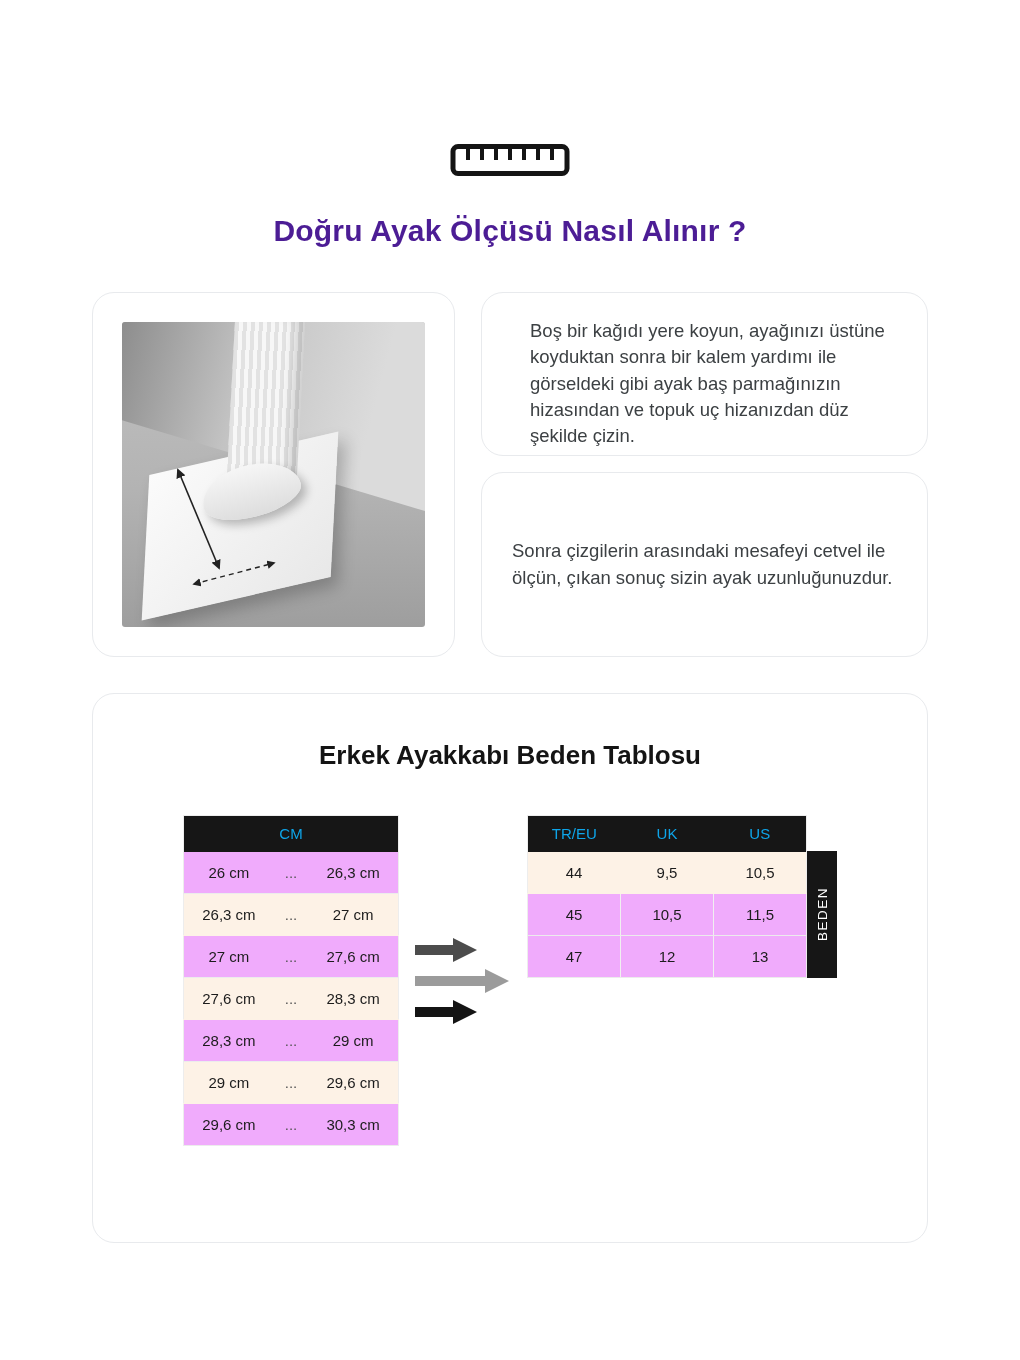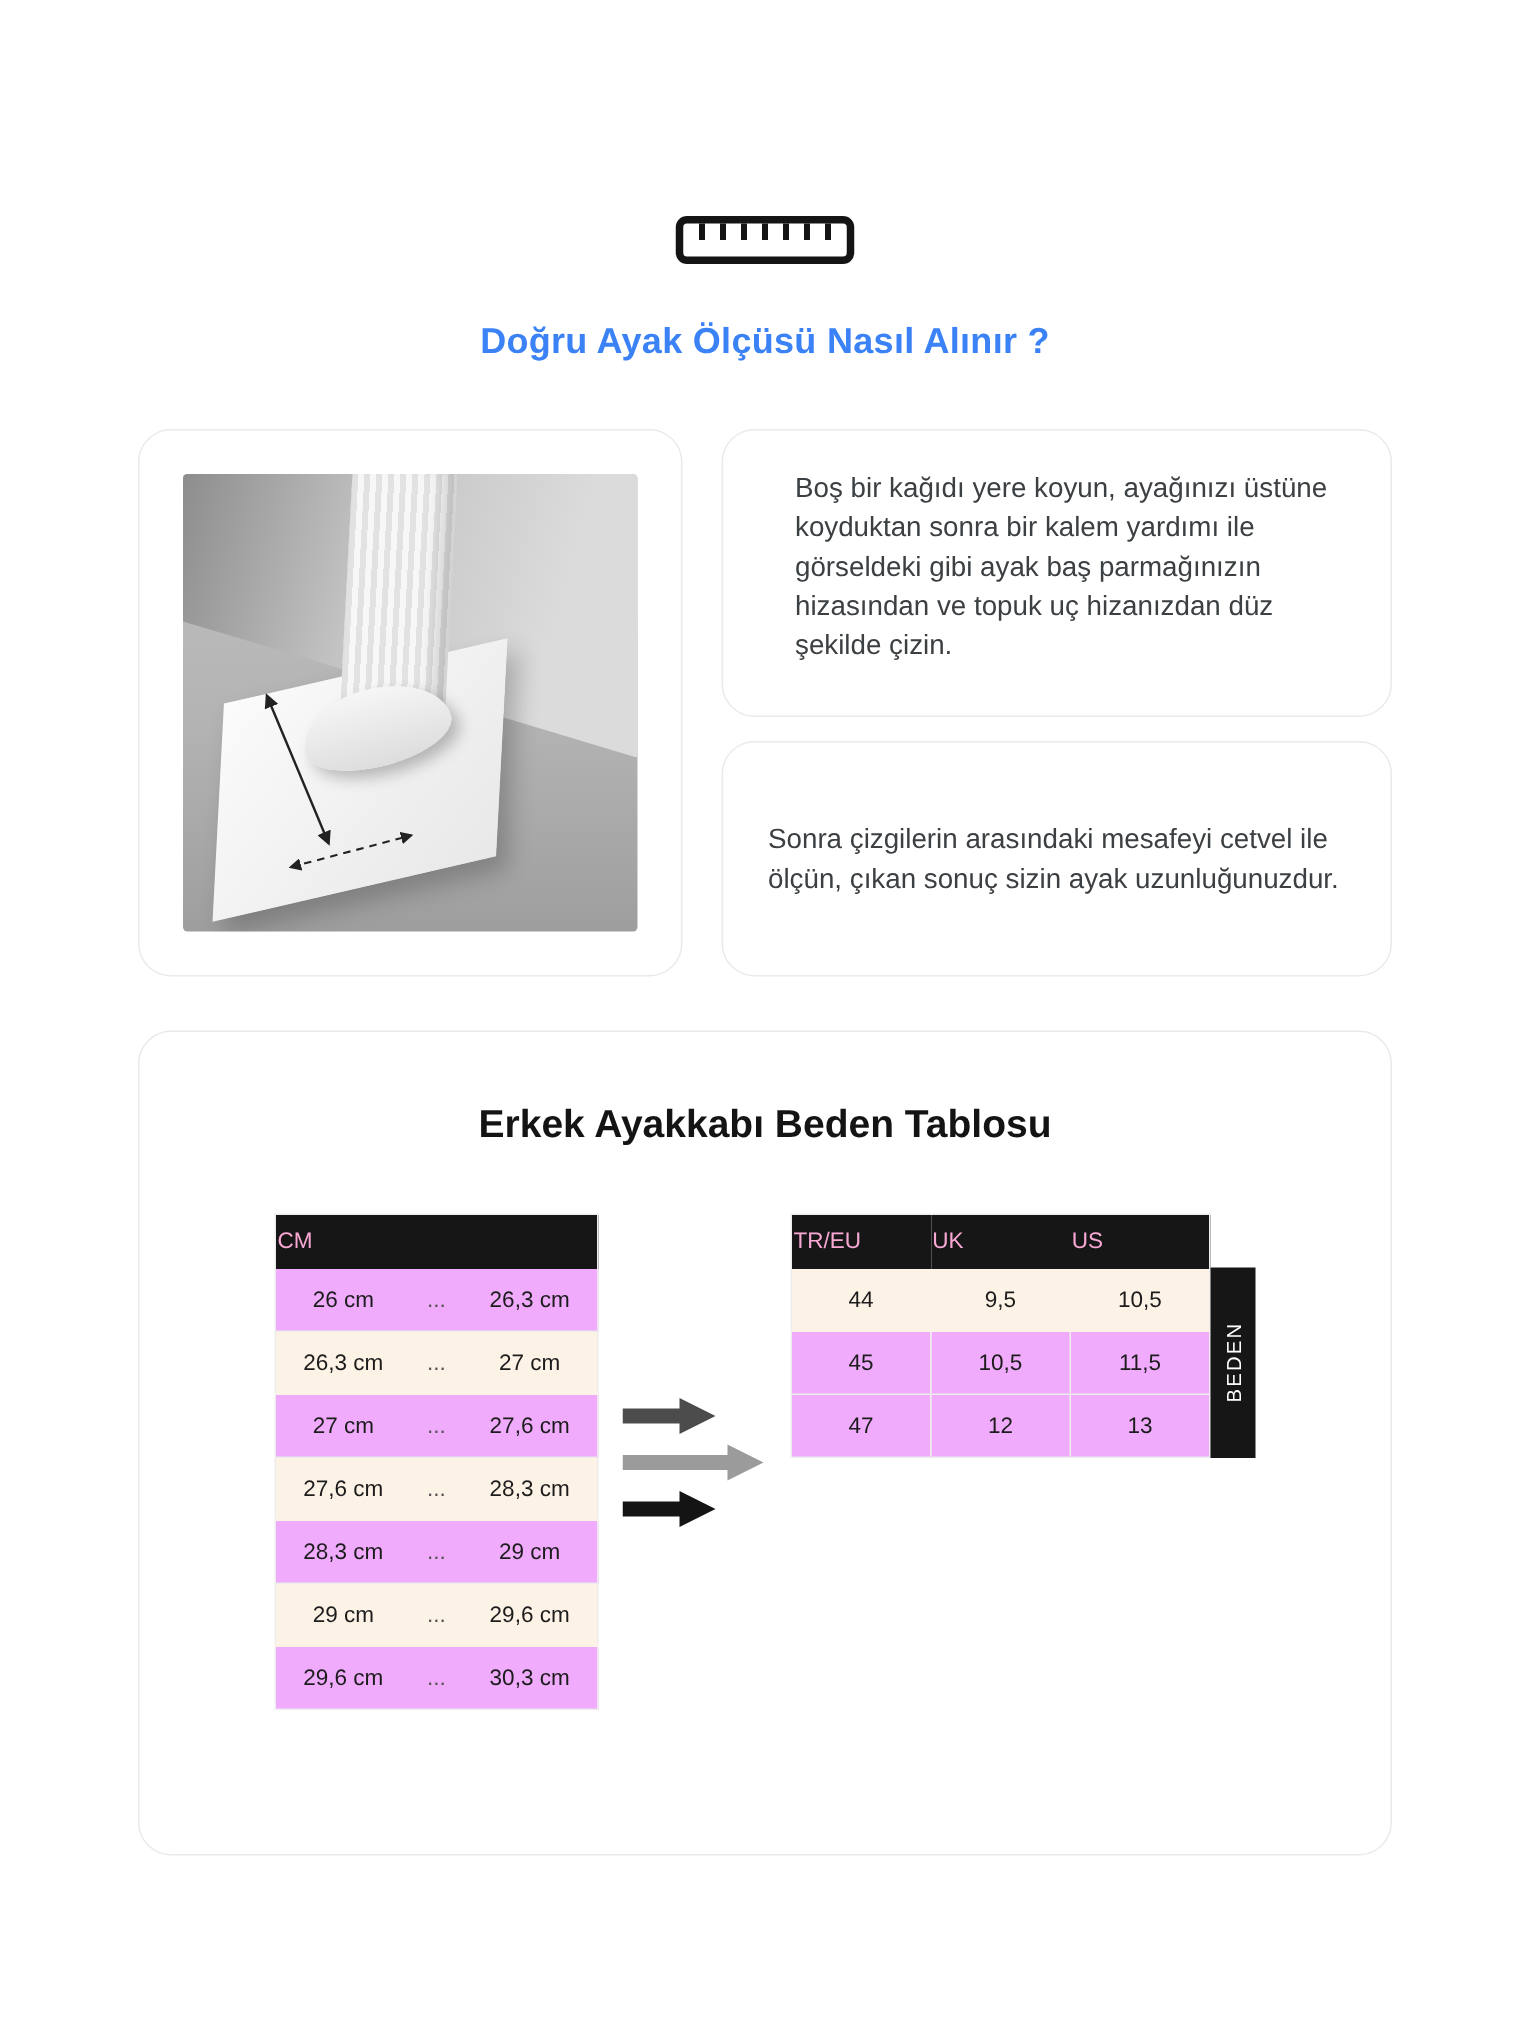--- a/index.html
+++ b/index.html
@@ -3,28 +3,28 @@
 <meta charset="utf-8">
 <style>
   * { box-sizing: border-box; }
   html, body { margin: 0; padding: 0; background: #ffffff; }
   body { font-family: "Liberation Sans", "DejaVu Sans", sans-serif; color: #202124; }
 
   .page { position: relative; width: 1020px; height: 1360px; margin: 0 auto; background: #fff; overflow: hidden; }
 
   .ruler-wrap { display: flex; justify-content: center; padding-top: 140px; }
 
-  .page-title { margin: 34px 0 0; text-align: center; font-size: 24px; font-weight: 700; color: #3b82f6; letter-spacing: .2px; }
+  .page-title { margin: 34px 0 0; text-align: center; font-size: 30px; font-weight: 700; color: #4c1d95; letter-spacing: .2px; }
 
   .top-row { display: flex; gap: 26px; margin: 44px 92px 0; height: 365px; }
   .card { background: #fff; border: 1px solid #e8eaed; border-radius: 22px; }
   .photo-card { flex: 0 0 363px; padding: 29px; }
   .right-col { flex: 1; display: flex; flex-direction: column; gap: 16px; }
   .text-card { padding: 25px 30px; }
-  .text-card.first { height: 192px; padding-left: 48px; }
+  .text-card.first { height: 164px; padding-left: 48px; }
   .text-card.second { flex: 1; display: flex; align-items: center; }
   .instr { margin: 0; font-size: 18.5px; line-height: 1.42; color: #3c4043; }
 
   
   .photo { position: relative; width: 100%; height: 100%; overflow: hidden; border-radius: 3px;
            background: linear-gradient(180deg, #c2c2c2 0%, #b3b3b3 55%, #9e9e9e 100%); }
   .photo .wall { position: absolute; left: 0; top: 0; width: 100%; height: 62%;
            background: linear-gradient(105deg, #8d8d8d 0%, #c3c3c3 38%, #dbdbdb 78%);
            clip-path: polygon(0 0, 100% 0, 100% 100%, 0 52%); }
   .photo .paper { position: absolute; left: 7%; top: 44%; width: 64%; height: 46%;
@@ -39,21 +39,21 @@
            border-radius: 48% 52% 50% 50% / 60% 60% 40% 40%;
            transform: rotate(-15deg); box-shadow: 4px 6px 10px rgba(0,0,0,.25); }
   .photo svg.measure { position: absolute; left: 0; top: 0; }
 
   
   .size-card { margin: 36px 92px 0; height: 550px; padding-top: 46px; }
   .size-title { margin: 0; text-align: center; font-size: 26px; font-weight: 700; color: #141414; }
 
   .tables { display: flex; justify-content: center; align-items: flex-start; margin-top: 44px; }
   table { border-collapse: collapse; border: 1px solid #ededed; }
-  th { background: #161616; color: #f9a8d4; font-weight: 500; font-size: 15px; height: 36px; text-align: left; margin-left: 10px; }
+  th { background: #161616; color: #0ea5e9; font-weight: 500; font-size: 15px; height: 36px; text-align: center; margin-left: 10px; }
   td { height: 42px; text-align: center; font-size: 15px; color: #1c1c1c; border-bottom: 1px solid #ececec; background: #f0abfc; }
   tr.alt td { background: #fdf2e6; border-bottom-color: #fdf2e6; }
 
   .cm-table { width: 216px; }
   .cm-table td:nth-child(1) { width: 42%; }
   .cm-table td:nth-child(2) { width: 16%; color: #555; }
   .cm-table td:nth-child(3) { width: 42%; }
 
   .arrow-zone { width: 100px; margin: 0 14px; align-self: center; display: flex; justify-content: center; }
 

